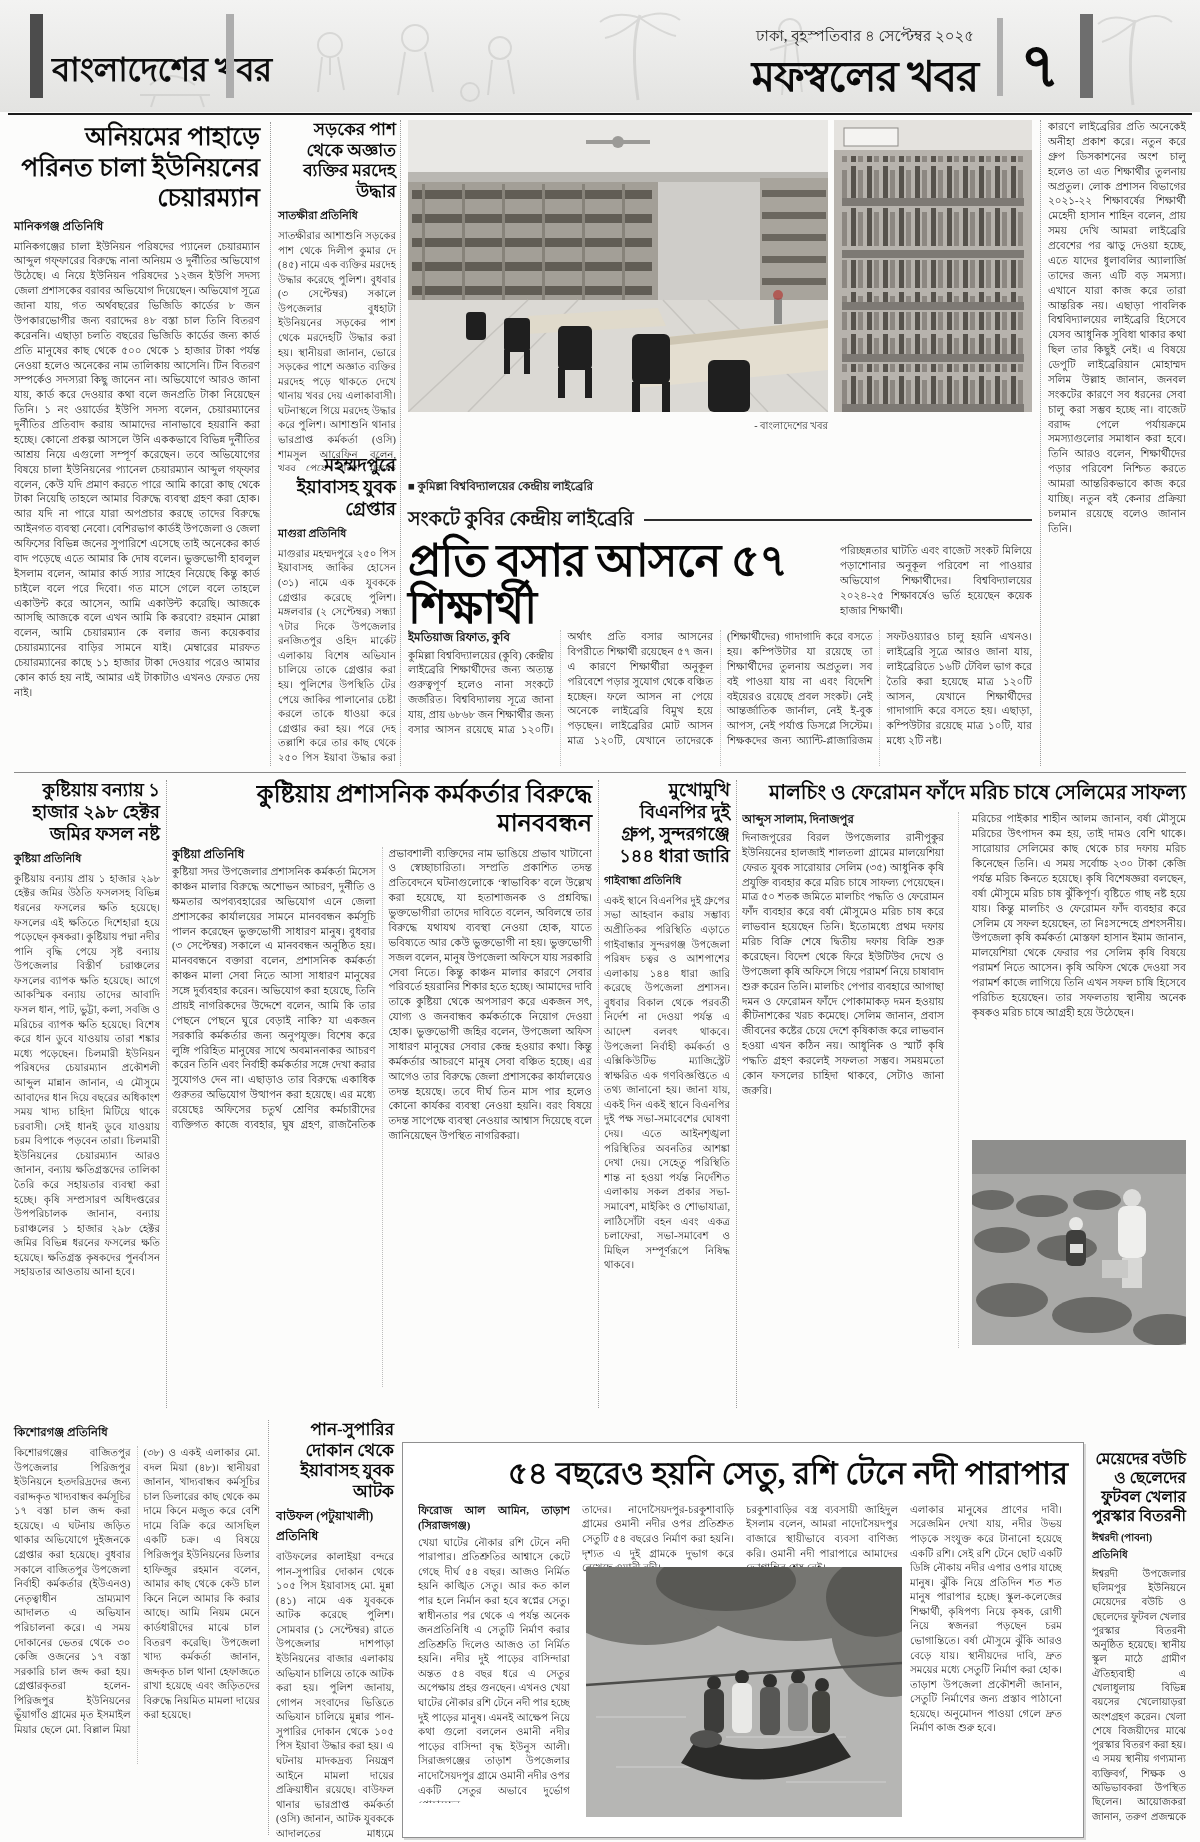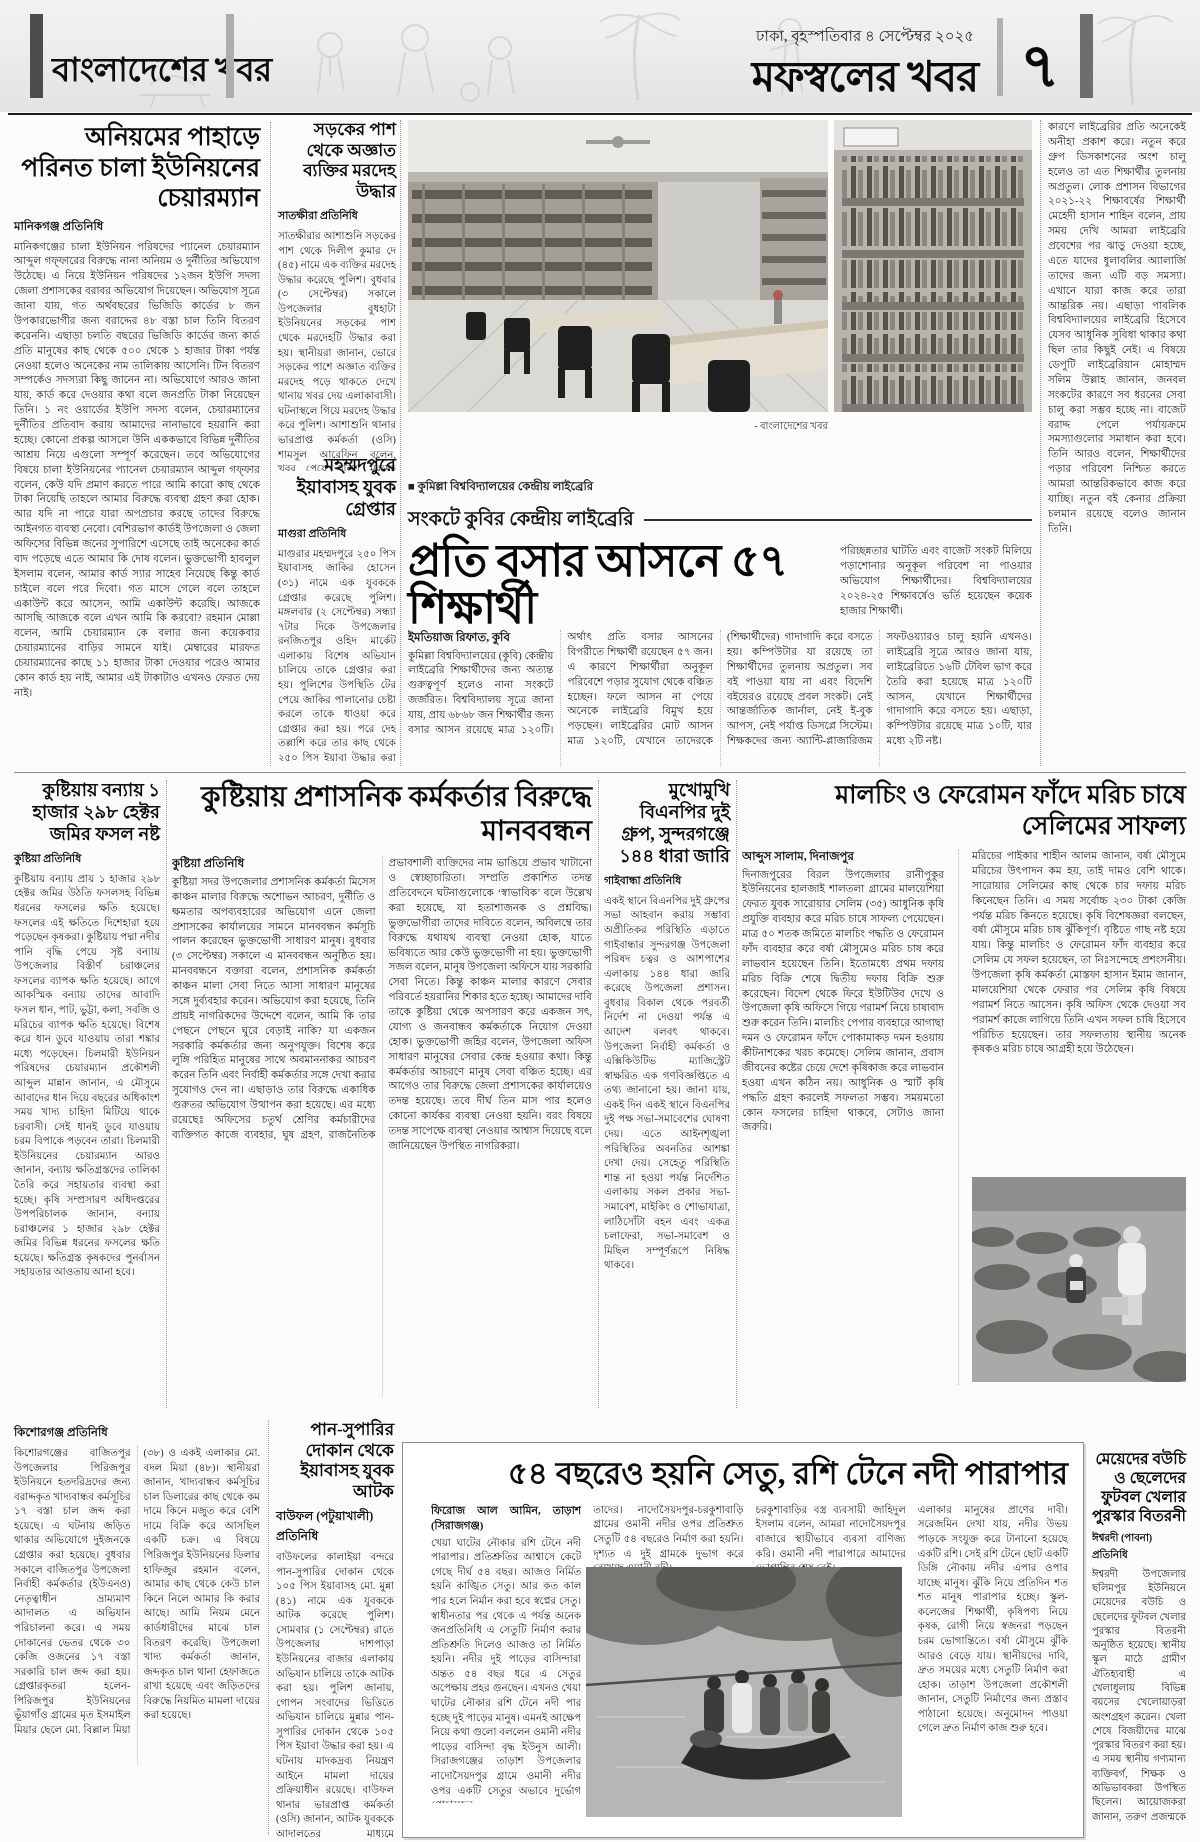--- a/index.html
+++ b/index.html
@@ -191,37 +191,37 @@
   <div class="abs hr2" style="left:14px;top:772px;width:1172px;"></div>
 
   <div class="abs" style="left:14px;top:780px;width:146px;height:628px;">
     <div class="hl" style="font-size:18px;">কুষ্টিয়ায় বন্যায় ১ হাজার ২৯৮ হেক্টর জমির ফসল নষ্ট</div>
     <div class="byline" style="font-size:10.8px;">কুষ্টিয়া প্রতিনিধি</div>
     <div class="bt" style="height:520px;font-size:10.2px;">কুষ্টিয়ায় বন্যায় প্রায় ১ হাজার ২৯৮ হেক্টর জমির উঠতি ফসলসহ বিভিন্ন ধরনের ফসলের ক্ষতি হয়েছে। ফসলের এই ক্ষতিতে দিশেহারা হয়ে পড়েছেন কৃষকরা। কুষ্টিয়ায় পদ্মা নদীর পানি বৃদ্ধি পেয়ে সৃষ্ট বন্যায় উপজেলার বিস্তীর্ণ চরাঞ্চলের ফসলের ব্যাপক ক্ষতি হয়েছে। আগে আকস্মিক বন্যায় তাদের আবাদি ফসল ধান, পাট, ভুট্টা, কলা, সবজি ও মরিচের ব্যাপক ক্ষতি হয়েছে। বিশেষ করে ধান ডুবে যাওয়ায় তারা শঙ্কার মধ্যে পড়েছেন। চিলমারী ইউনিয়ন পরিষদের চেয়ারম্যান প্রকৌশলী আব্দুল মান্নান জানান, এ মৌসুমে আবাদের ধান দিয়ে বছরের অধিকাংশ সময় খাদ্য চাহিদা মিটিয়ে থাকে চরবাসী। সেই ধানই ডুবে যাওয়ায় চরম বিপাকে পড়বেন তারা। চিলমারী ইউনিয়নের চেয়ারম্যান আরও জানান, বন্যায় ক্ষতিগ্রস্তদের তালিকা তৈরি করে সহায়তার ব্যবস্থা করা হচ্ছে। কৃষি সম্প্রসারণ অধিদপ্তরের উপপরিচালক জানান, বন্যায় চরাঞ্চলের ১ হাজার ২৯৮ হেক্টর জমির বিভিন্ন ধরনের ফসলের ক্ষতি হয়েছে। ক্ষতিগ্রস্ত কৃষকদের পুনর্বাসন সহায়তার আওতায় আনা হবে।</div>
   </div>
   <div class="abs vr" style="left:166px;top:780px;height:628px;"></div>
 
   <div class="abs" style="left:172px;top:780px;width:420px;height:628px;">
-    <div class="hl" style="font-size:28px;">কুষ্টিয়ায় প্রশাসনিক কর্মকর্তার বিরুদ্ধে মানববন্ধন</div>
+    <div class="hl" style="font-size:24px;">কুষ্টিয়ায় প্রশাসনিক কর্মকর্তার বিরুদ্ধে মানববন্ধন</div>
     <div class="bt cols2" style="height:540px;margin-top:8px;">
       <span class="byline" style="display:block;margin:0 0 2px;">কুষ্টিয়া প্রতিনিধি</span>
       <span>কুষ্টিয়া সদর উপজেলার প্রশাসনিক কর্মকর্তা মিসেস কাঞ্চন মালার বিরুদ্ধে অশোভন আচরণ, দুর্নীতি ও ক্ষমতার অপব্যবহারের অভিযোগ এনে জেলা প্রশাসকের কার্যালয়ের সামনে মানববন্ধন কর্মসূচি পালন করেছেন ভুক্তভোগী সাধারণ মানুষ। বুধবার (৩ সেপ্টেম্বর) সকালে এ মানববন্ধন অনুষ্ঠিত হয়। মানববন্ধনে বক্তারা বলেন, প্রশাসনিক কর্মকর্তা কাঞ্চন মালা সেবা নিতে আসা সাধারণ মানুষের সঙ্গে দুর্ব্যবহার করেন। অভিযোগ করা হয়েছে, তিনি প্রায়ই নাগরিকদের উদ্দেশে বলেন, আমি কি তার পেছনে পেছনে ঘুরে বেড়াই নাকি? যা একজন সরকারি কর্মকর্তার জন্য অনুপযুক্ত। বিশেষ করে লুঙ্গি পরিহিত মানুষের সাথে অবমাননাকর আচরণ করেন তিনি এবং নির্বাহী কর্মকর্তার সঙ্গে দেখা করার সুযোগও দেন না। এছাড়াও তার বিরুদ্ধে একাধিক গুরুতর অভিযোগ উত্থাপন করা হয়েছে। এর মধ্যে রয়েছেঃ অফিসের চতুর্থ শ্রেণির কর্মচারীদের ব্যক্তিগত কাজে ব্যবহার, ঘুষ গ্রহণ, রাজনৈতিক প্রভাবশালী ব্যক্তিদের নাম ভাঙিয়ে প্রভাব খাটানো ও স্বেচ্ছাচারিতা। সম্প্রতি প্রকাশিত তদন্ত প্রতিবেদনে ঘটনাগুলোকে ‘স্বাভাবিক’ বলে উল্লেখ করা হয়েছে, যা হতাশাজনক ও প্রশ্নবিদ্ধ। ভুক্তভোগীরা তাদের দাবিতে বলেন, অবিলম্বে তার বিরুদ্ধে যথাযথ ব্যবস্থা নেওয়া হোক, যাতে ভবিষ্যতে আর কেউ ভুক্তভোগী না হয়। ভুক্তভোগী সজল বলেন, মানুষ উপজেলা অফিসে যায় সরকারি সেবা নিতে। কিন্তু কাঞ্চন মালার কারণে সেবার পরিবর্তে হয়রানির শিকার হতে হচ্ছে। আমাদের দাবি তাকে কুষ্টিয়া থেকে অপসারণ করে একজন সৎ, যোগ্য ও জনবান্ধব কর্মকর্তাকে নিয়োগ দেওয়া হোক। ভুক্তভোগী জহির বলেন, উপজেলা অফিস সাধারণ মানুষের সেবার কেন্দ্র হওয়ার কথা। কিন্তু কর্মকর্তার আচরণে মানুষ সেবা বঞ্চিত হচ্ছে। এর আগেও তার বিরুদ্ধে জেলা প্রশাসকের কার্যালয়েও তদন্ত হয়েছে। তবে দীর্ঘ তিন মাস পার হলেও কোনো কার্যকর ব্যবস্থা নেওয়া হয়নি। বরং বিষয়ে তদন্ত সাপেক্ষে ব্যবস্থা নেওয়ার আশ্বাস দিয়েছে বলে জানিয়েছেন উপস্থিত নাগরিকরা।</span>
     </div>
   </div>
   <div class="abs vr" style="left:598px;top:780px;height:628px;"></div>
 
   <div class="abs" style="left:604px;top:780px;width:126px;height:628px;">
     <div class="hl" style="font-size:18px;">মুখোমুখি বিএনপির দুই গ্রুপ, সুন্দরগঞ্জে ১৪৪ ধারা জারি</div>
     <div class="byline" style="font-size:10.8px;">গাইবান্ধা প্রতিনিধি</div>
     <div class="bt" style="height:500px;font-size:10.2px;">একই স্থানে বিএনপির দুই গ্রুপের সভা আহবান করায় সম্ভাব্য অপ্রীতিকর পরিস্থিতি এড়াতে গাইবান্ধার সুন্দরগঞ্জ উপজেলা পরিষদ চত্বর ও আশপাশের এলাকায় ১৪৪ ধারা জারি করেছে উপজেলা প্রশাসন। বুধবার বিকাল থেকে পরবর্তী নির্দেশ না দেওয়া পর্যন্ত এ আদেশ বলবৎ থাকবে। উপজেলা নির্বাহী কর্মকর্তা ও এক্সিকিউটিভ ম্যাজিস্ট্রেট স্বাক্ষরিত এক গণবিজ্ঞপ্তিতে এ তথ্য জানানো হয়। জানা যায়, একই দিন একই স্থানে বিএনপির দুই পক্ষ সভা-সমাবেশের ঘোষণা দেয়। এতে আইনশৃঙ্খলা পরিস্থিতির অবনতির আশঙ্কা দেখা দেয়। সেহেতু পরিস্থিতি শান্ত না হওয়া পর্যন্ত নির্দেশিত এলাকায় সকল প্রকার সভা-সমাবেশ, মাইকিং ও শোভাযাত্রা, লাঠিসোঁটা বহন এবং একত্র চলাফেরা, সভা-সমাবেশ ও মিছিল সম্পূর্ণরূপে নিষিদ্ধ থাকবে।</div>
   </div>
   <div class="abs vr" style="left:736px;top:780px;height:628px;"></div>
 
   <div class="abs" style="left:742px;top:780px;width:444px;height:632px;">
-    <div class="hl" style="font-size:25px;">মালচিং ও ফেরোমন ফাঁদে মরিচ চাষে সেলিমের সাফল্য</div>
+    <div class="hl" style="font-size:20px;">মালচিং ও ফেরোমন ফাঁদে মরিচ চাষে সেলিমের সাফল্য</div>
     <div style="display:flex;gap:14px;margin-top:8px;">
       <div style="width:214px;">
         <div class="bt" style="height:536px;">
           <span class="byline" style="display:block;margin:0 0 2px;">আব্দুস সালাম, দিনাজপুর</span>
           <span>দিনাজপুরের বিরল উপজেলার রানীপুকুর ইউনিয়নের হালজাই শালতলা গ্রামের মালয়েশিয়া ফেরত যুবক সারোয়ার সেলিম (৩৫) আধুনিক কৃষি প্রযুক্তি ব্যবহার করে মরিচ চাষে সাফল্য পেয়েছেন। মাত্র ৫০ শতক জমিতে মালচিং পদ্ধতি ও ফেরোমন ফাঁদ ব্যবহার করে বর্ষা মৌসুমেও মরিচ চাষ করে লাভবান হয়েছেন তিনি। ইতোমধ্যে প্রথম দফায় মরিচ বিক্রি শেষে দ্বিতীয় দফায় বিক্রি শুরু করেছেন। বিদেশ থেকে ফিরে ইউটিউব দেখে ও উপজেলা কৃষি অফিসে গিয়ে পরামর্শ নিয়ে চাষাবাদ শুরু করেন তিনি। মালচিং পেপার ব্যবহারে আগাছা দমন ও ফেরোমন ফাঁদে পোকামাকড় দমন হওয়ায় কীটনাশকের খরচ কমেছে। সেলিম জানান, প্রবাস জীবনের কষ্টের চেয়ে দেশে কৃষিকাজ করে লাভবান হওয়া এখন কঠিন নয়। আধুনিক ও স্মার্ট কৃষি পদ্ধতি গ্রহণ করলেই সফলতা সম্ভব। সময়মতো কোন ফসলের চাহিদা থাকবে, সেটাও জানা জরুরি।</span>
         </div>
       </div>
       <div style="width:214px;border-left:1px dotted #bcbcbc;padding-left:13px;">
         <div class="bt" style="height:322px;">মরিচের পাইকার শাহীন আলম জানান, বর্ষা মৌসুমে মরিচের উৎপাদন কম হয়, তাই দামও বেশি থাকে। সারোয়ার সেলিমের কাছ থেকে চার দফায় মরিচ কিনেছেন তিনি। এ সময় সর্বোচ্চ ২৩০ টাকা কেজি পর্যন্ত মরিচ কিনতে হয়েছে। কৃষি বিশেষজ্ঞরা বলছেন, বর্ষা মৌসুমে মরিচ চাষ ঝুঁকিপূর্ণ। বৃষ্টিতে গাছ নষ্ট হয়ে যায়। কিন্তু মালচিং ও ফেরোমন ফাঁদ ব্যবহার করে সেলিম যে সফল হয়েছেন, তা নিঃসন্দেহে প্রশংসনীয়। উপজেলা কৃষি কর্মকর্তা মোস্তফা হাসান ইমাম জানান, মালয়েশিয়া থেকে ফেরার পর সেলিম কৃষি বিষয়ে পরামর্শ নিতে আসেন। কৃষি অফিস থেকে দেওয়া সব পরামর্শ কাজে লাগিয়ে তিনি এখন সফল চাষি হিসেবে পরিচিত হয়েছেন। তার সফলতায় স্থানীয় অনেক কৃষকও মরিচ চাষে আগ্রহী হয়ে উঠেছেন।</div>
         <div class="ph" style="width:214px;height:205px;margin-top:6px;">
@@ -264,21 +264,21 @@
   <div class="abs" style="left:276px;top:1420px;width:118px;height:415px;">
     <div class="hl" style="font-size:17px;">পান-সুপারির দোকান থেকে ইয়াবাসহ যুবক আটক</div>
     <div class="byline" style="font-size:12px;">বাউফল (পটুয়াখালী) প্রতিনিধি</div>
     <div class="bt" style="height:300px;font-size:10.2px;">বাউফলের কালাইয়া বন্দরে পান-সুপারির দোকান থেকে ১০৫ পিস ইয়াবাসহ মো. মুন্না (৪১) নামে এক যুবককে আটক করেছে পুলিশ। সোমবার (১ সেপ্টেম্বর) রাতে উপজেলার দাশপাড়া ইউনিয়নের বাজার এলাকায় অভিযান চালিয়ে তাকে আটক করা হয়। পুলিশ জানায়, গোপন সংবাদের ভিত্তিতে অভিযান চালিয়ে মুন্নার পান-সুপারির দোকান থেকে ১০৫ পিস ইয়াবা উদ্ধার করা হয়। এ ঘটনায় মাদকদ্রব্য নিয়ন্ত্রণ আইনে মামলা দায়ের প্রক্রিয়াধীন রয়েছে।  বাউফল থানার ভারপ্রাপ্ত কর্মকর্তা (ওসি) জানান, আটক যুবককে আদালতের মাধ্যমে জেলহাজতে প্রেরণ করা হয়েছে।</div>
   </div>
 
   <div class="abs boxG" style="left:402px;top:1442px;width:680px;height:394px;">
     <div style="position:relative;width:650px;height:368px;margin:12px auto 0;">
       <div class="hl" style="font-size:31px;">৫৪ বছরেও হয়নি সেতু, রশি টেনে নদী পারাপার</div>
       <div style="display:flex;gap:12px;margin-top:10px;">
-        <div style="width:152px;margin-left:13px;">
+        <div style="width:152px;">
           <div class="bt" style="height:300px;font-size:10.2px;">
             <span class="byline" style="display:block;margin:0 0 2px;font-size:10.8px;">ফিরোজ আল আমিন, তাড়াশ (সিরাজগঞ্জ)</span>
             <span>খেয়া ঘাটের নৌকার রশি টেনে নদী পারাপার। প্রতিশ্রুতির আশ্বাসে কেটে গেছে দীর্ঘ ৫৪ বছর। আজও নির্মিত হয়নি কাঙ্খিত সেতু। আর কত কাল পার হলে নির্মান করা হবে স্বপ্নের সেতু। স্বাধীনতার পর থেকে এ পর্যন্ত অনেক জনপ্রতিনিধি এ সেতুটি নির্মাণ করার প্রতিশ্রুতি দিলেও আজও তা নির্মিত হয়নি। নদীর দুই পাড়ের বাসিন্দারা অন্তত ৫৪ বছর ধরে এ সেতুর অপেক্ষায় প্রহর গুনছেন। এখনও খেয়া ঘাটের নৌকার রশি টেনে নদী পার হচ্ছে দুই পাড়ের মানুষ। এমনই আক্ষেপ নিয়ে কথা গুলো বললেন ওমানী নদীর পাড়ের বাসিন্দা বৃদ্ধ ইউনুস আলী। সিরাজগঞ্জের তাড়াশ উপজেলার নাদোসৈয়দপুর গ্রামে ওমানী নদীর ওপর একটি সেতুর অভাবে দুর্ভোগ পোহাচ্ছেন</span>
           </div>
         </div>
         <div class="bt" style="width:152px;height:96px;font-size:10.2px;">তাদের। নাদোসৈয়দপুর-চরকুশাবাড়ি গ্রামের ওমানী নদীর ওপর প্রতিশ্রুত সেতুটি ৫৪ বছরেও নির্মাণ করা হয়নি। দৃশ্যত এ দুই গ্রামকে দুভাগ করে রেখেছে ওমানী নদী।</div>
         <div class="bt" style="width:152px;height:96px;font-size:10.2px;">চরকুশাবাড়ির বস্ত্র ব্যবসায়ী জাহিদুল ইসলাম বলেন, আমরা নাদোসৈয়দপুর বাজারে স্থায়ীভাবে ব্যবসা বাণিজ্য করি। ওমানী নদী পারাপারে আমাদের ভোগান্তির শেষ নেই।</div>
         <div class="bt" style="width:152px;height:300px;font-size:10.2px;">এলাকার মানুষের প্রাণের দাবী। সরেজমিন দেখা যায়, নদীর উভয় পাড়কে সংযুক্ত করে টানানো হয়েছে একটি রশি। সেই রশি টেনে ছোট একটি ডিঙ্গি নৌকায় নদীর এপার ওপার যাচ্ছে মানুষ। ঝুঁকি নিয়ে প্রতিদিন শত শত মানুষ পারাপার হচ্ছে। স্কুল-কলেজের শিক্ষার্থী, কৃষিপণ্য নিয়ে কৃষক, রোগী নিয়ে স্বজনরা পড়ছেন চরম ভোগান্তিতে। বর্ষা মৌসুমে ঝুঁকি আরও বেড়ে যায়। স্থানীয়দের দাবি, দ্রুত সময়ের মধ্যে সেতুটি নির্মাণ করা হোক। তাড়াশ উপজেলা প্রকৌশলী জানান, সেতুটি নির্মাণের জন্য প্রস্তাব পাঠানো হয়েছে। অনুমোদন পাওয়া গেলে দ্রুত নির্মাণ কাজ শুরু হবে।</div>
       </div>
       <div class="ph" style="position:absolute;left:168px;top:112px;width:316px;height:250px;">

